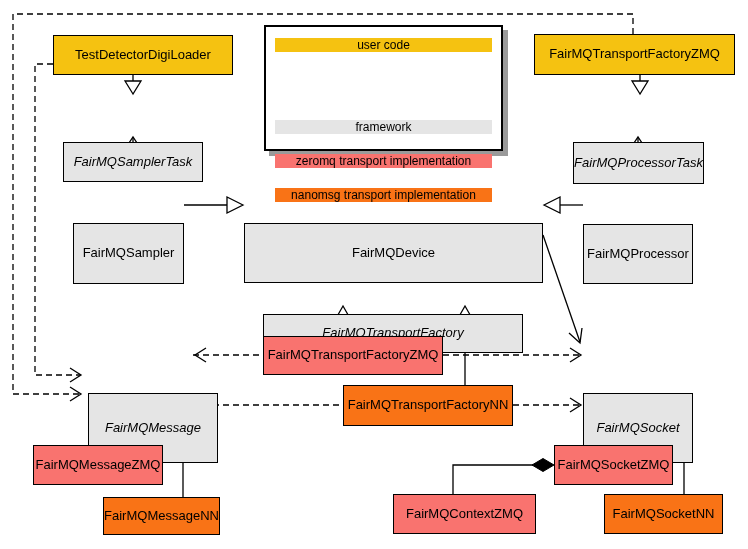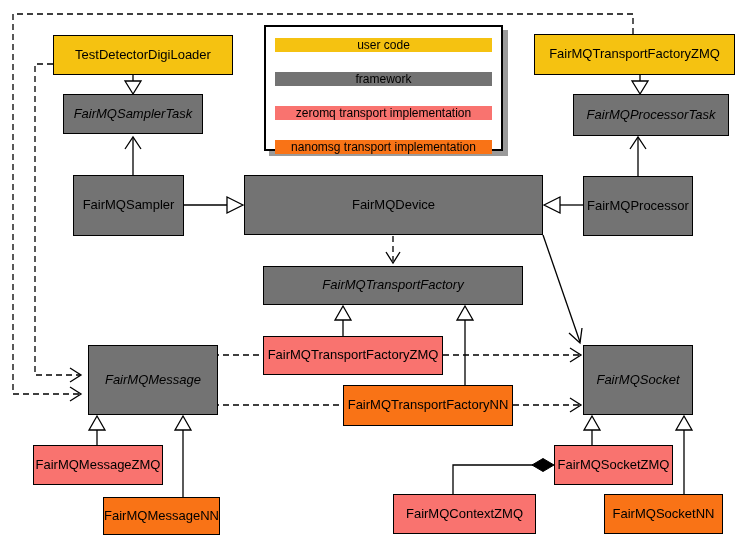--- a/index.html
+++ b/index.html
@@ -13,21 +13,21 @@
   .tri{fill:#ffffff;stroke:#000;stroke-width:1.3;stroke-linejoin:miter;}
   .chev{fill:none;stroke:#000;stroke-width:1.3;}
   .dia{fill:#000;stroke:#000;}
   .node{
     position:absolute;z-index:2;box-sizing:border-box;border:1.5px solid #000;
     display:flex;align-items:center;justify-content:center;
     font-weight:normal;font-size:13px;line-height:1.1;white-space:nowrap;
   }
   .abstract{font-style:italic;}
   .c-user{background:#F5C211;}
-  .c-fw{background:#737373;}
+  .c-fw{background:#e5e5e5;margin-top:48px;}
   .c-zmq{background:#F9736F;}
   .c-nn{background:#f97316;}
   .legend{
     position:absolute;z-index:2;left:264px;top:25px;width:239px;height:126px;
     box-sizing:border-box;background:#fff;border:2px solid #000;
     box-shadow:5px 5px 0 #9a9a9a;
     display:flex;flex-direction:column;justify-content:space-between;
     padding:11px 9px;
     gap:20px;
   }
@@ -140,21 +140,21 @@
       <span>nanomsg transport implementation</span>
     </div>
   </div>
 
   <div class="node c-user" style="left:53px;top:35px;width:180px;height:40px;">TestDetectorDigiLoader</div>
 
   <div class="node c-user" style="left:534px;top:34px;width:201px;height:41px;">FairMQTransportFactoryZMQ</div>
 
   <div class="node c-fw abstract" style="left:63px;top:94px;width:140px;height:40px;">FairMQSamplerTask</div>
 
-  <div class="node c-fw abstract" style="left:573px;top:94px;width:156px;height:42px;">FairMQProcessorTask</div>
+  <div class="node c-fw abstract" style="left:573px;top:94px;width:131px;height:42px;">FairMQProcessorTask</div>
 
   <div class="node c-fw" style="left:73px;top:175px;width:111px;height:61px;">FairMQSampler</div>
 
   <div class="node c-fw" style="left:244px;top:175px;width:299px;height:60px;">FairMQDevice</div>
 
   <div class="node c-fw" style="left:583px;top:176px;width:110px;height:60px;">FairMQProcessor</div>
 
   <div class="node c-fw abstract" style="left:263px;top:266px;width:260px;height:39px;">FairMQTransportFactory</div>
 
   <div class="node c-zmq" style="left:263px;top:336px;width:180px;height:39px;">FairMQTransportFactoryZMQ</div>

